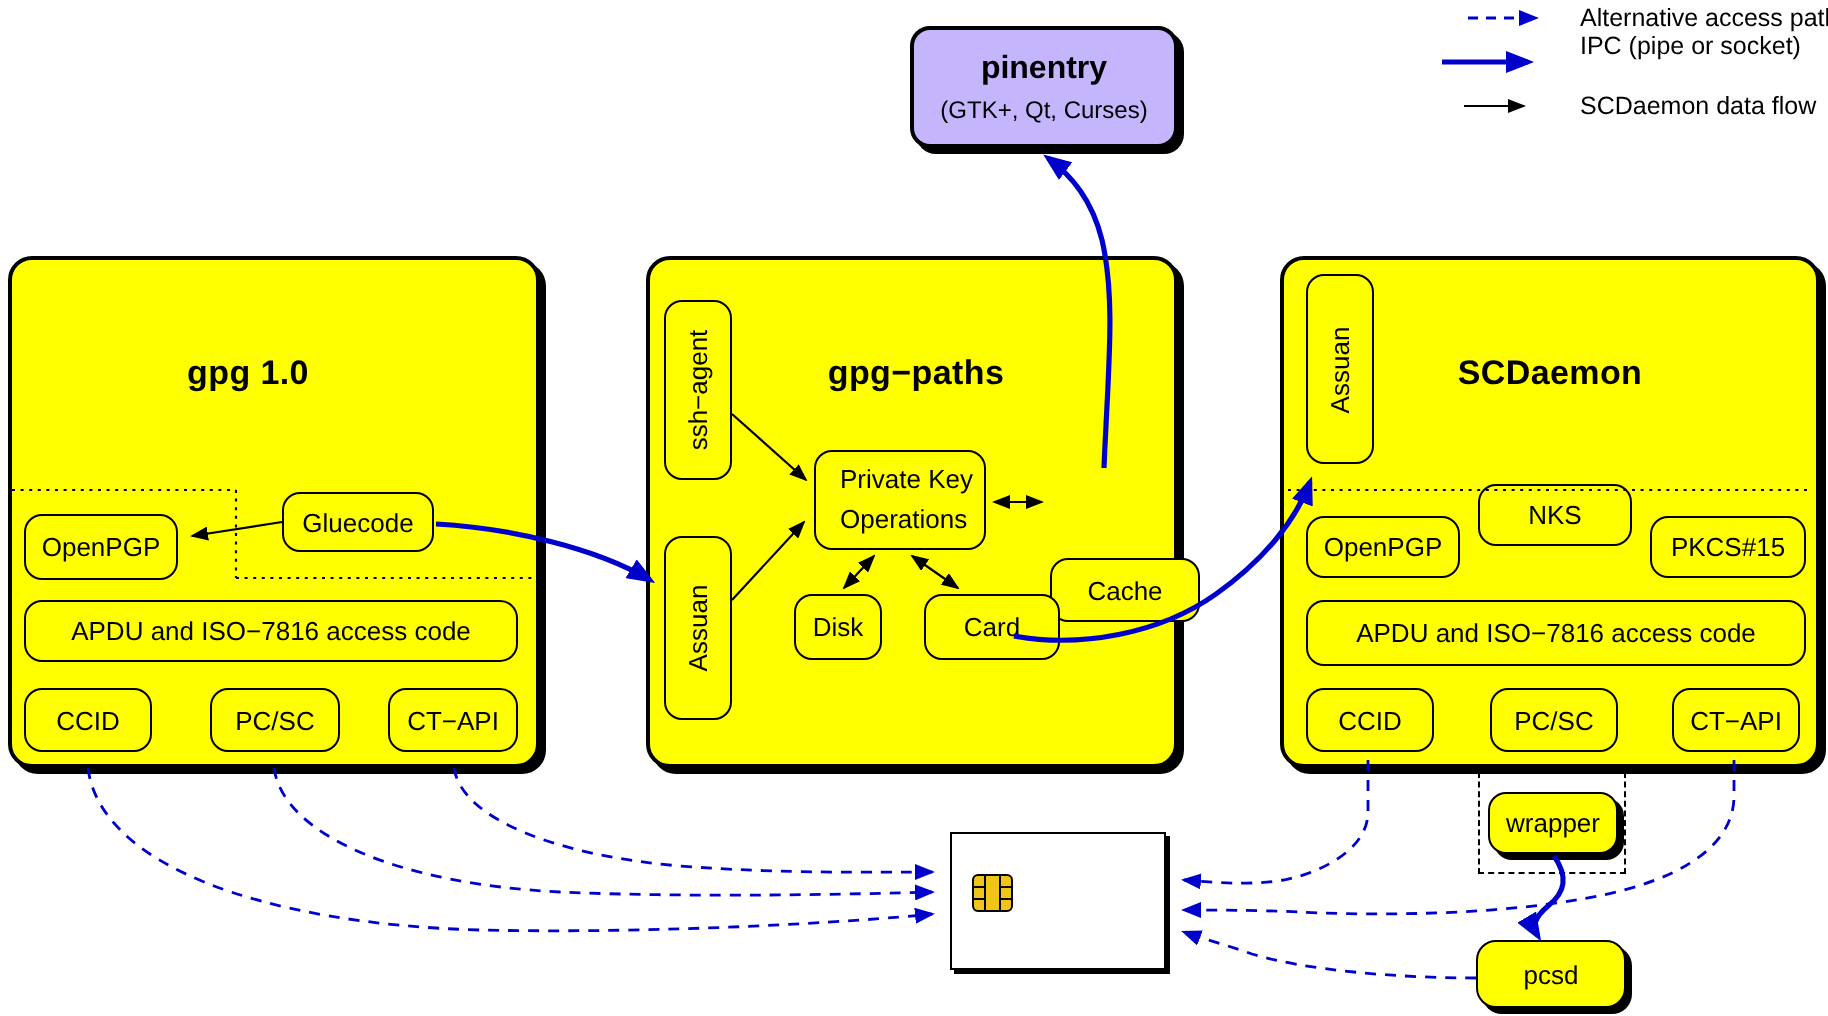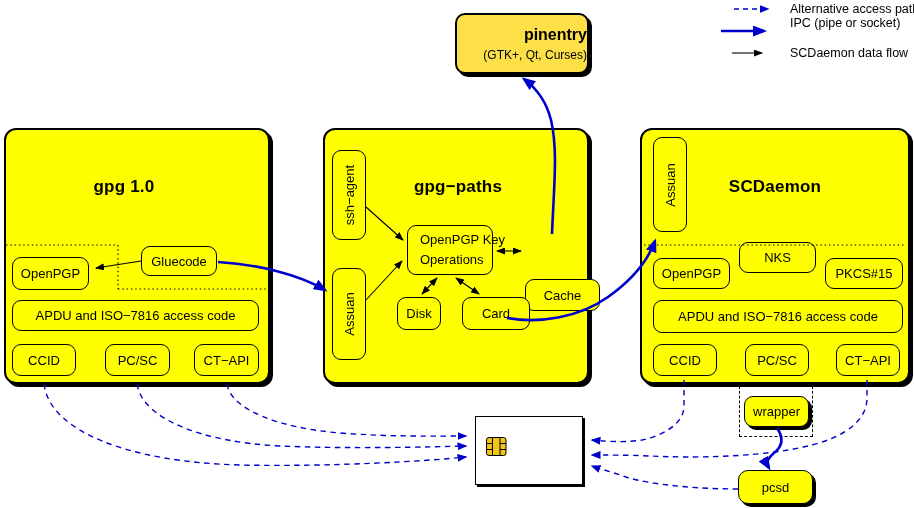--- a/index.html
+++ b/index.html
@@ -25,22 +25,22 @@
   .node.shadowed{box-shadow:3px 3px 0 #000;}
   .vnode{padding:0;}
   .vlabel{
     position:absolute;left:50%;top:50%;
     transform:translate(-50%,-50%) rotate(-90deg);
     white-space:nowrap;font-size:13px;
   }
   .pko{flex-direction:column;align-items:flex-start;justify-content:center;
        padding-left:12px;line-height:20px;}
   .pinentry{
-    position:absolute;background:#fde047;border:2px solid #000;border-radius:10px;
-    box-shadow:3px 3px 0 #000;z-index:2;text-align:right;
+    position:absolute;background:#c4b5fd;border:2px solid #000;border-radius:10px;
+    box-shadow:3px 3px 0 #000;z-index:2;text-align:center;
   }
   .pinentry .pt{font-weight:bold;font-size:16px;margin-top:11px;}
   .pinentry .ps{font-size:12px;margin-top:4px;}
   .dashedframe{
     position:absolute;border:1.5px dashed #000;background:transparent;z-index:1;
   }
   .smartcard{
     position:absolute;background:#ffffff;border:1.5px solid #000;
     box-shadow:2px 2px 0 #000;z-index:2;
   }
@@ -84,21 +84,21 @@
     <span>CT−API</span>
     </div>
 
   <div class="node vnode" style="left:332px;top:150px;width:34px;height:90px;">
     <span class="vlabel">ssh−agent</span>
     </div>
   <div class="node vnode" style="left:332px;top:268px;width:34px;height:92px;">
     <span class="vlabel">Assuan</span>
     </div>
   <div class="node pko" style="left:407px;top:225px;width:86px;height:50px;">
-    <span>OpenPGP Key</span>
+    <span>Private Key</span>
     <span>Operations</span>
   </div>
   <div class="node" style="left:525px;top:235px;width:75px;height:32px;margin-top:44px;">
     <span>Cache</span>
     </div>
   <div class="node" style="left:397px;top:297px;width:44px;height:33px;">
     <span>Disk</span>
     </div>
   <div class="node" style="left:462px;top:297px;width:68px;height:33px;">
     <span>Card</span>

